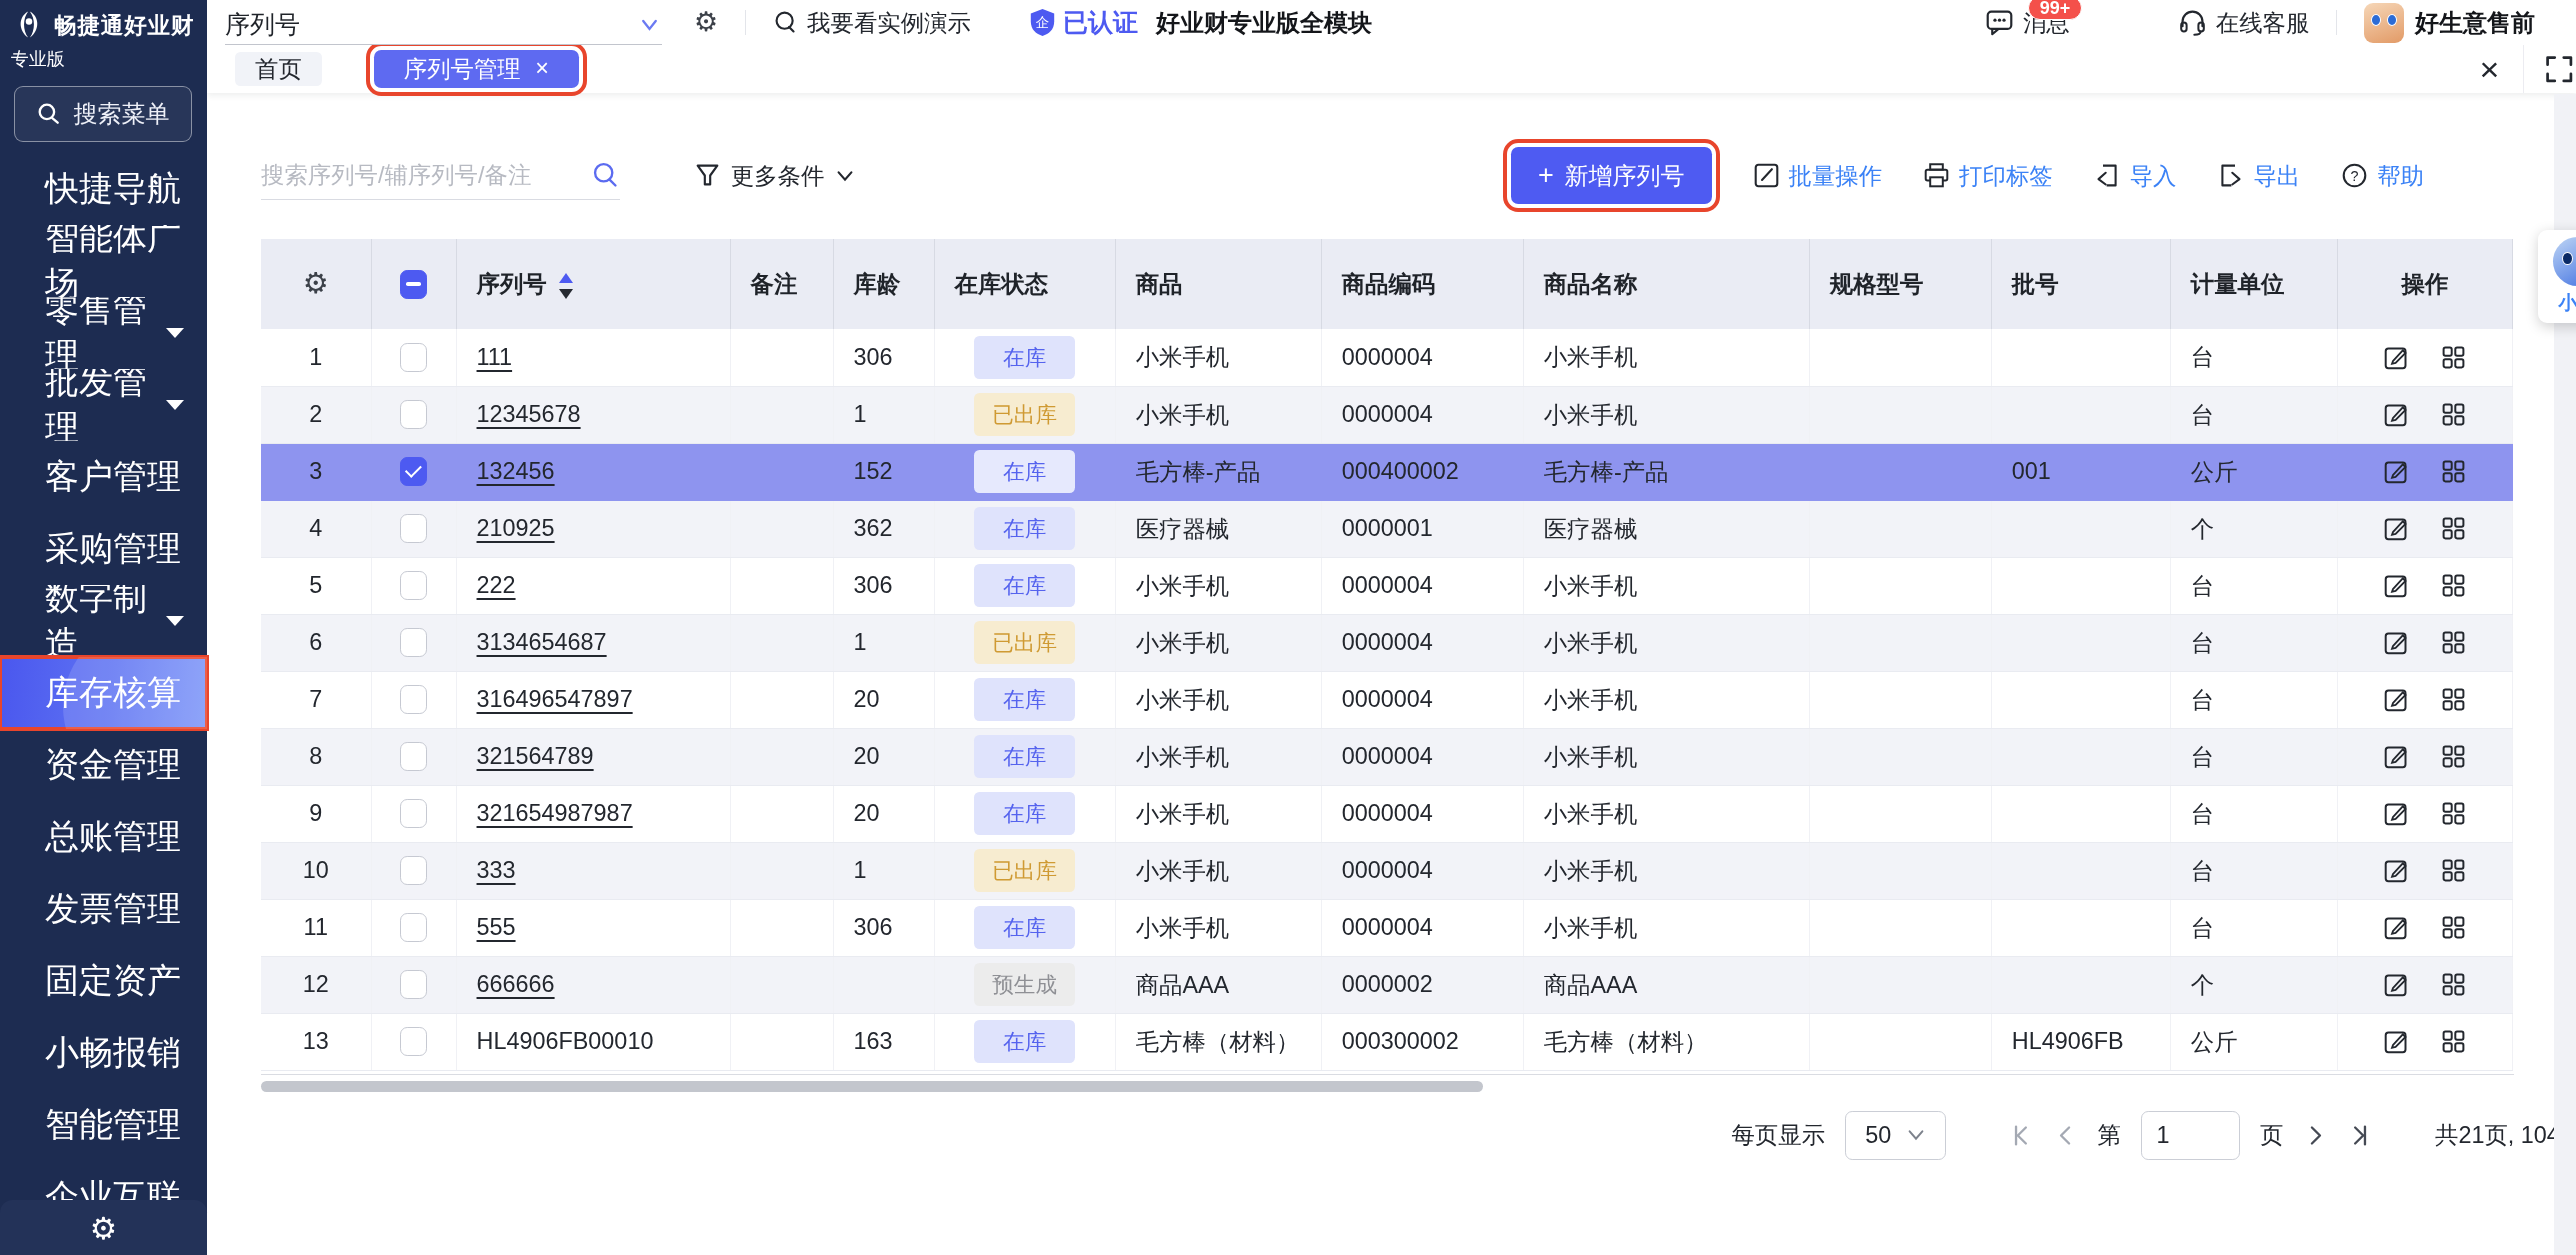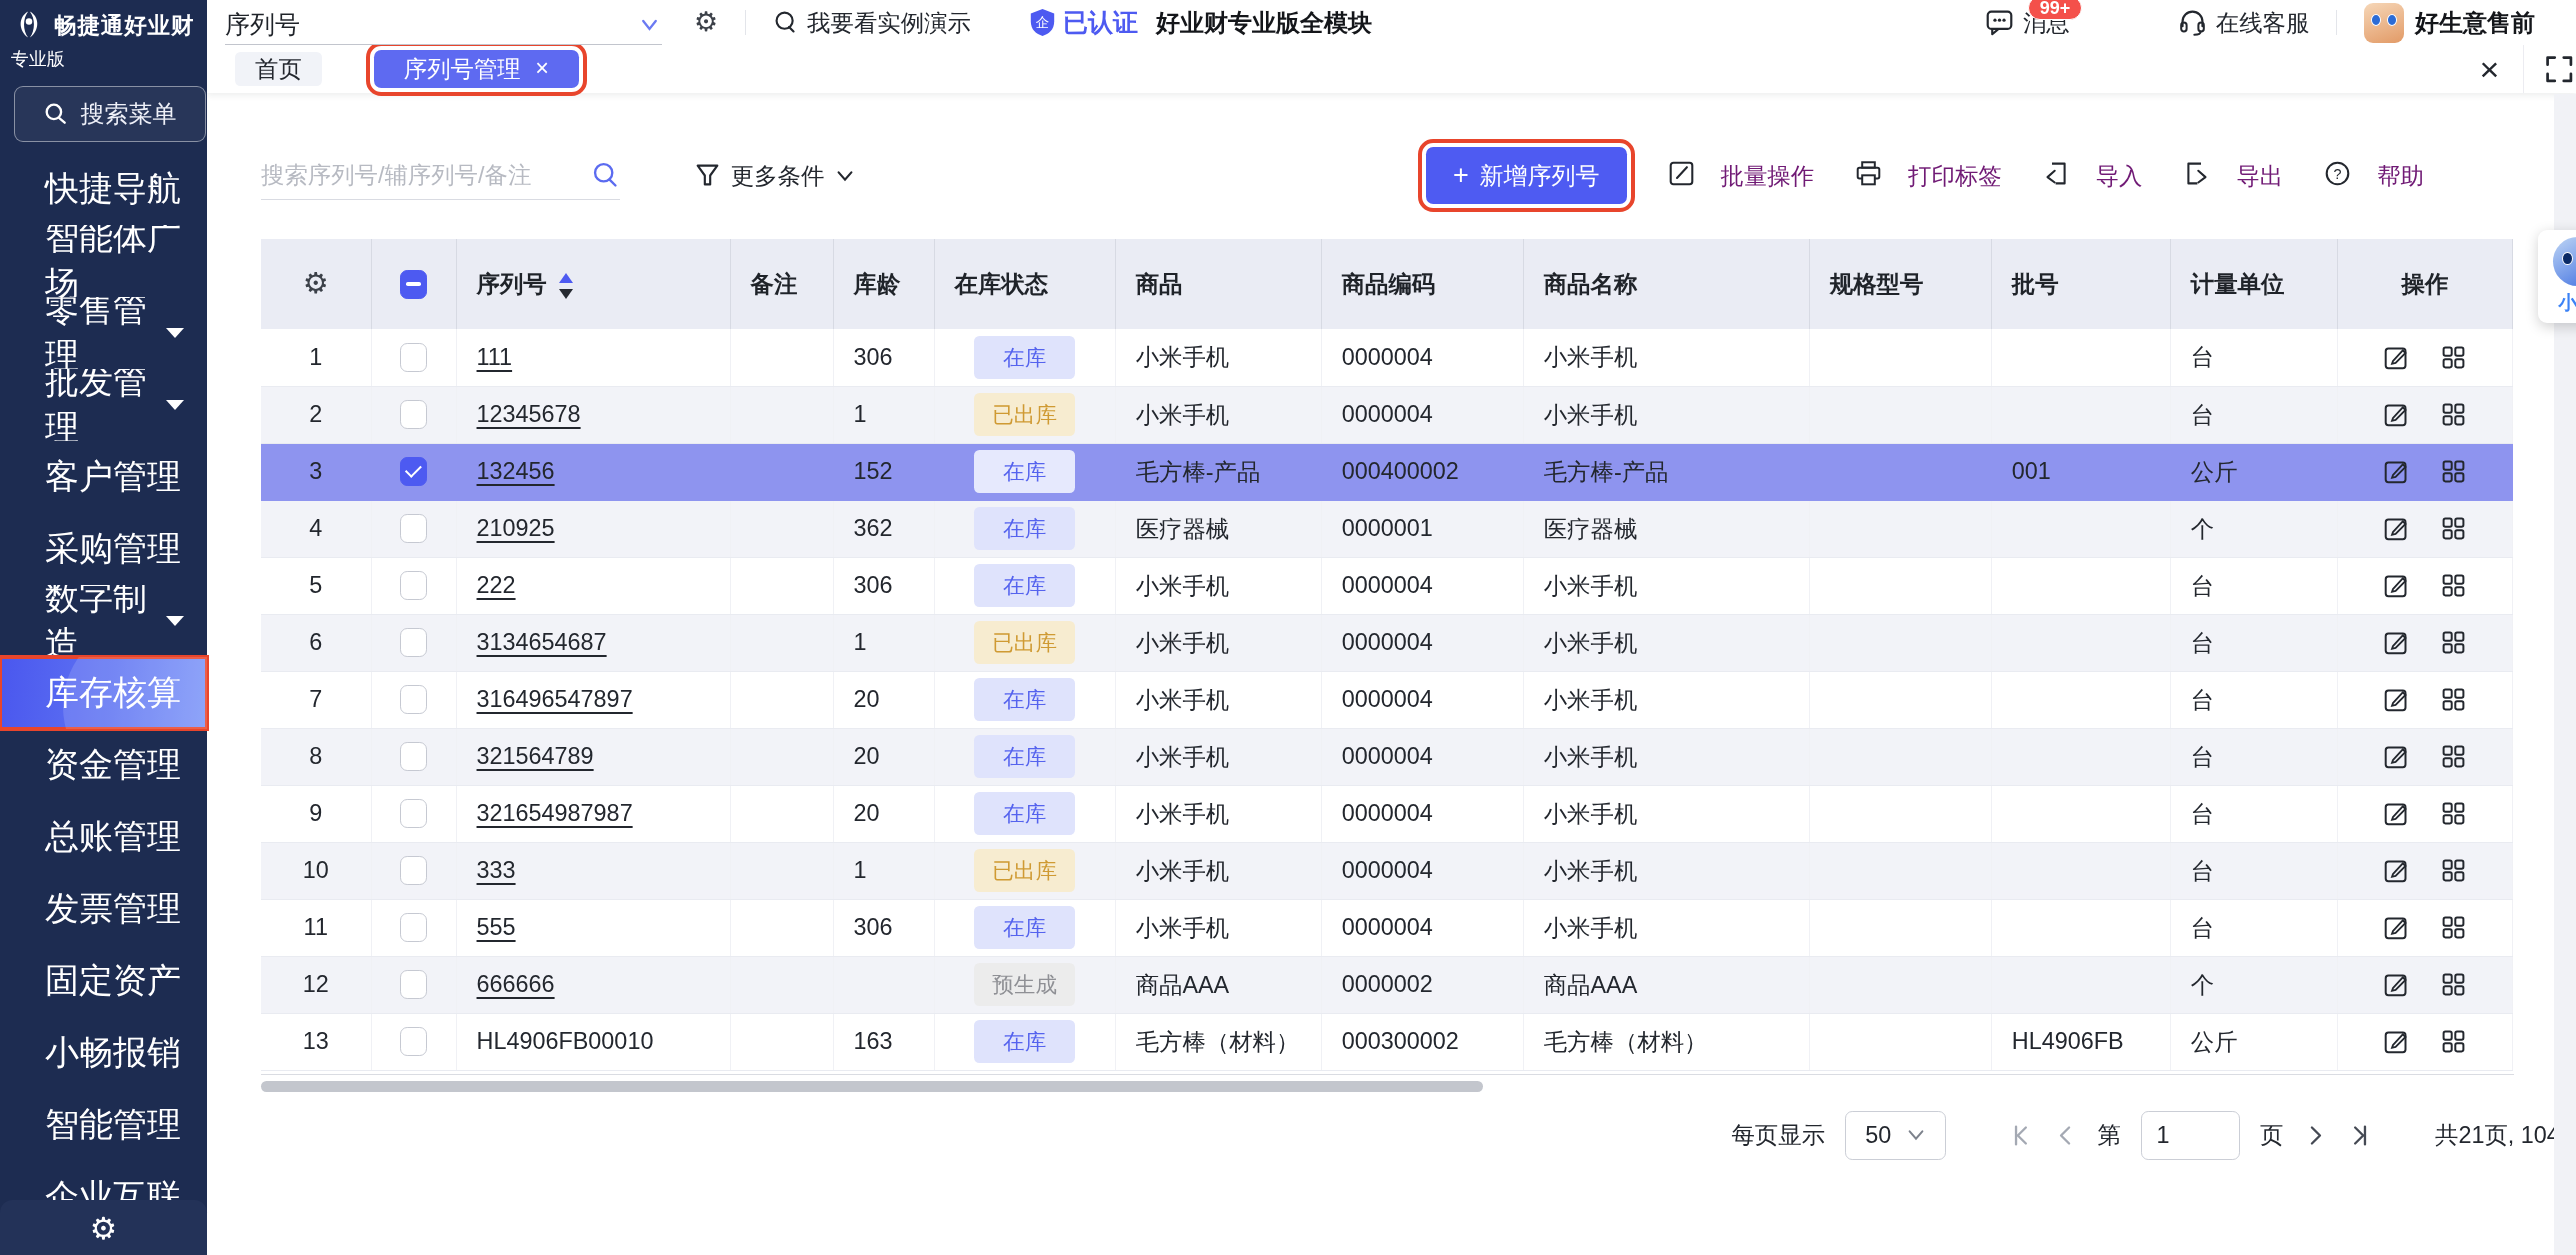--- a/index.html
+++ b/index.html
@@ -4,21 +4,21 @@
 <style>
   * { margin:0; padding:0; box-sizing:border-box; }
   html,body { width:2576px; height:1256px; overflow:hidden; background:#fff;
     font-family:"Liberation Sans","DejaVu Sans",sans-serif; color:#23272e; }
 
   
   .sidebar { position:absolute; left:0; top:0; width:207px; height:1256px; background:#1d2c51; z-index:10; }
   .brand { position:absolute; top:7.2px; left:10.8px; display:flex; align-items:center; gap:7.2px; }
   .brand-text { color:#fff; font-size:22.5px; font-weight:700; letter-spacing:0.9px; }
   .edition { position:absolute; top:47px; left:10.8px; color:#fff; font-size:18px; }
-  .side-search { position:absolute; top:86px; left:14.4px; width:192px; height:56px;
+  .side-search { position:absolute; top:86px; left:14.4px; width:178px; height:56px;
     border:1.8px solid rgba(255,255,255,.45); border-radius:9px; background:rgba(255,255,255,.05);
     display:flex; align-items:center; justify-content:center; gap:12.6px; color:#eef0f8; font-size:24px; }
   .side-menu { position:absolute; top:153px; left:0; width:207px; }
   .side-item { position:relative; height:72px; display:flex; align-items:center; padding:0 23.4px 0 45px;
     color:#fff; font-size:34px; font-weight:500; overflow:hidden; cursor:pointer; }
   .side-item .chev { margin-left:auto; width:0; height:0; border-left:9px solid transparent;
     border-right:9px solid transparent; border-top:10.8px solid #fff; }
   .side-item.active { background:linear-gradient(95deg,#4a57ee 0%,#5f74f3 55%,#7d96f8 100%); }
   .side-item.active::after { content:''; position:absolute; right:-27px; top:-36px; width:171px; height:171px;
     border-radius:50%; background:rgba(255,255,255,.14); }
@@ -70,21 +70,21 @@
 
   .toolbar { position:absolute; left:54px; top:50px; width:2253px; height:65px; display:flex; align-items:center; }
   .search-field { width:359px; height:49px; border-bottom:1.8px solid #d9dbe2; display:flex; align-items:center; }
   .search-field input { flex:1; border:none; outline:none; font-size:23.4px; color:#23272e; background:transparent;
     font-family:inherit; }
   .search-field input::placeholder { color:#b7bac2; }
   .more-cond { margin-left:75px; display:flex; align-items:center; gap:10.8px; font-size:23.4px; cursor:pointer; }
   .btn-primary { margin-left:auto; height:57px; padding:0 27px; background:#4e5bf2; border-radius:7.2px;
     display:flex; align-items:center; gap:10.8px; color:#fff; font-size:24px; cursor:pointer; }
   .btn-primary .plus { font-size:27px; line-height:1; }
-  .tool-btn { margin-left:41px; display:flex; gap:26px; font-size:23.4px; color:#701a75; cursor:pointer; }
+  .tool-btn { margin-left:41px; display:flex; align-items:center; gap:9px; font-size:23.4px; color:#3b82f6; cursor:pointer; }
   .tool-btn:last-child { margin-right:90px; }
 
   
   .table-wrap { position:absolute; left:54px; top:146px; width:2253px; height:836px; overflow:hidden;
     border-bottom:1.8px solid #dadce2; }
   table.grid { border-collapse:collapse; table-layout:fixed; width:2252px; }
   .grid th { height:90px; background:#eaecf4; border-right:0.9px solid #d7dae3; font-size:23.4px; font-weight:700;
     color:#1f2329; text-align:left; padding:0 20px; }
   .grid th.c, .grid td.c { text-align:center; padding:0; }
   .grid td { height:57px; border-bottom:0.9px solid #e9ebf1; border-right:0.9px solid #f0f1f5; font-size:23.4px;

